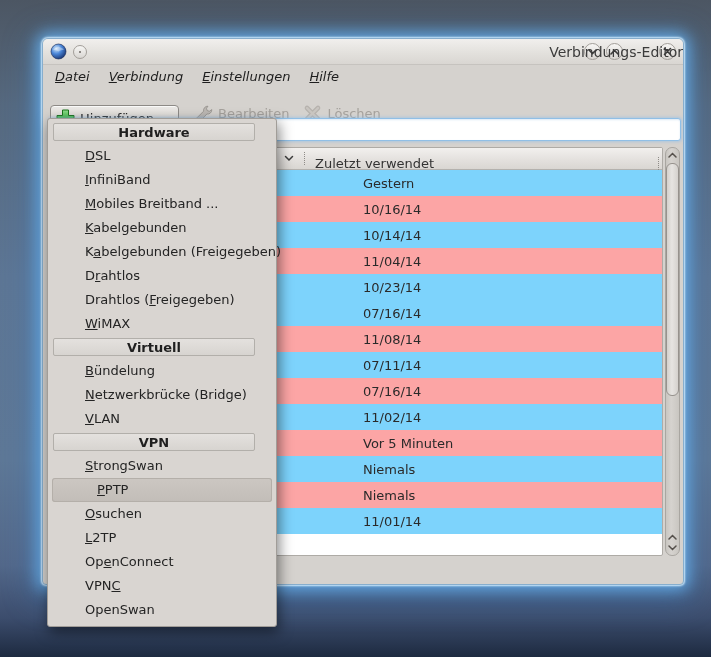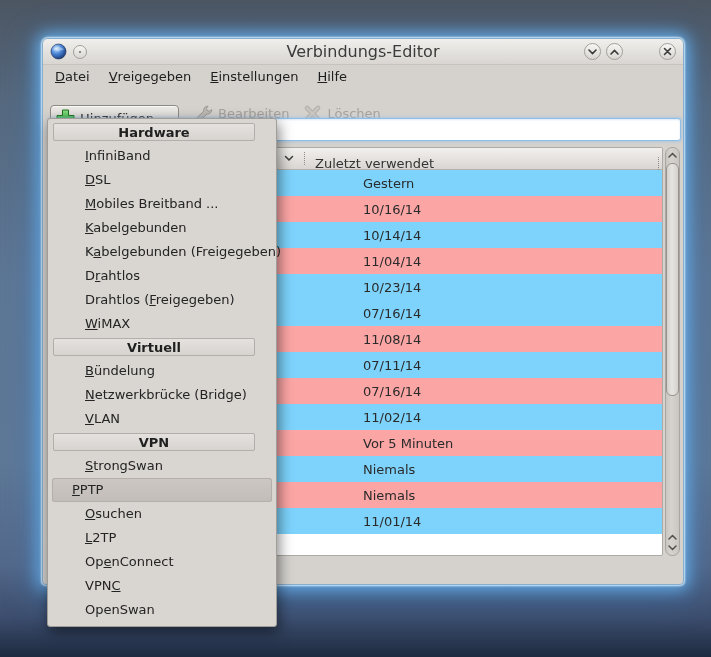--- a/index.html
+++ b/index.html
@@ -16,36 +16,36 @@
     position:absolute; left:42px; top:38px; width:642px; height:547px;
     background:#d5d2ce; border:1px solid #87aecd; border-radius:6px 6px 4px 4px;
     box-shadow:0 0 2px 1px #d2ebfc, 0 0 15px 5px rgba(104,176,236,.9), 0 6px 30px 10px rgba(60,120,180,.45);
   }
   .titlebar {
     position:relative; height:26px; display:flex; align-items:center; padding:0 7px; gap:6px;
     background:linear-gradient(180deg,#f1efed 0%,#e3e1dd 55%,#d9d6d2 100%);
     border-radius:5px 5px 0 0; border-bottom:1px solid #c6c3bf;
   }
   .win-title {
-    position:absolute; left:0; right:0; text-align:center; color:#3b3b3b; font-size:16px;
+    position:absolute; left:0; right:0; text-align:right; color:#3b3b3b; font-size:14px;
     pointer-events:none;
   }
   .tb-circle {
     width:17px; height:17px; border-radius:50%; border:1px solid #a29e99;
     background:linear-gradient(180deg,#f7f6f4,#d9d6d2);
     display:flex; align-items:center; justify-content:center; flex:0 0 auto;
   }
   .tb-circle.small { width:14px; height:14px; }
   .tb-right { margin-left:auto; display:flex; gap:5px; align-items:center; }
   .tb-gap { width:26px; }
   .dotglyph { width:2px; height:2px; border-radius:50%; background:#6e6a66; }
 
   
   .menubar { height:22px; display:flex; align-items:center; gap:19px; padding:0 12px; color:#1e1e1e; }
-  .menubar .mitem { cursor:default; }
+  .menubar .mitem { cursor:default;font-style:italic; }
   u { text-decoration:underline; }
 
   
   .toolbar { height:31px; display:flex; align-items:center; padding:1px 7px; gap:14px; }
   .btn-add {
     display:flex; align-items:center; gap:4px; height:27px; padding:0 6px 0 4px;
     border:1px solid #8d8a86; border-radius:4px;
     background:linear-gradient(180deg,#eceae7 0%,#dcd9d5 50%,#cfccc8 100%);
     box-shadow:inset 0 1px 0 rgba(255,255,255,.7);
     margin-top:32px;
@@ -99,21 +99,21 @@
     box-shadow:2px 5px 14px rgba(0,0,0,.5); padding-top:2px; z-index:50;
   }
   .menu-header {
     height:18px; margin:2px 21px 3px 5px; line-height:17px; text-align:center;
     font-weight:bold; color:#1f1f1f;
     background:linear-gradient(180deg,#e4e1de,#d7d4d0);
     border:1px solid #b2afaa; border-radius:2px;
   }
   .menu-item { height:24px; line-height:24px; padding-left:37px; color:#242424; white-space:nowrap; }
   .menu-item.highlighted {
-    margin:0 4px; padding-left:20px; border-radius:3px;
+    margin:0 4px; padding-left:45px; border-radius:3px;
     background:linear-gradient(180deg,#ccc7c2,#c2bdb8);
     box-shadow:inset 0 0 0 1px #b4afa9;
   }
 </style>
 </head>
 <body>
 
 <div class="desktop">
 
   <div class="window">
@@ -151,21 +151,21 @@
         <span class="tb-circle">
           <svg width="9" height="9" viewBox="0 0 9 9">
               <path d="M1.5 1.5 L7.5 7.5 M7.5 1.5 L1.5 7.5" stroke="#3a3a3a" stroke-width="1.6" stroke-linecap="round"></path>
             </svg>
         </span>
       </span>
     </div>
 
     <div class="menubar">
       <span class="mitem"><span></span><u>D</u><span>atei</span></span>
-      <span class="mitem"><span></span><u>V</u><span>reigegeben</span></span>
+      <span class="mitem"><span></span><u>V</u><span>erbindung</span></span>
       <span class="mitem"><span></span><u>E</u><span>instellungen</span></span>
       <span class="mitem"><span></span><u>H</u><span>ilfe</span></span>
     </div>
 
     <div class="toolbar">
       <span class="btn-add">
         <svg width="21" height="21" viewBox="0 0 21 21">
           <defs>
             <linearGradient id="plusg" x1="0" y1="0" x2="0" y2="1">
               <stop offset="0%" stop-color="#8fdd8f"></stop>
@@ -270,22 +270,22 @@
         <svg width="9" height="6" viewBox="0 0 9 6">
             <path d="M1 1 L4.5 4.5 L8 1" stroke="#55504b" stroke-width="1.5" fill="none" stroke-linecap="round"></path>
           </svg>
       </span>
     </div>
 
   </div>
 
   <div class="add-menu">
     <div class="menu-header">Hardware</div>
+    <div class="menu-item"><span></span><u>D</u><span>SL</span></div>
     <div class="menu-item"><span></span><u>I</u><span>nfiniBand</span></div>
-    <div class="menu-item"><span></span><u>D</u><span>SL</span></div>
     <div class="menu-item"><span></span><u>M</u><span>obiles Breitband ...</span></div>
     <div class="menu-item"><span></span><u>K</u><span>abelgebunden</span></div>
     <div class="menu-item"><span>K</span><u>a</u><span>belgebunden (Freigegeben)</span></div>
     <div class="menu-item"><span>D</span><u>r</u><span>ahtlos</span></div>
     <div class="menu-item"><span>Drahtlos (</span><u>F</u><span>reigegeben)</span></div>
     <div class="menu-item"><span></span><u>W</u><span>iMAX</span></div>
 
     <div class="menu-header">Virtuell</div>
     <div class="menu-item"><span></span><u>B</u><span>ündelung</span></div>
     <div class="menu-item"><span></span><u>N</u><span>etzwerkbrücke (Bridge)</span></div>

